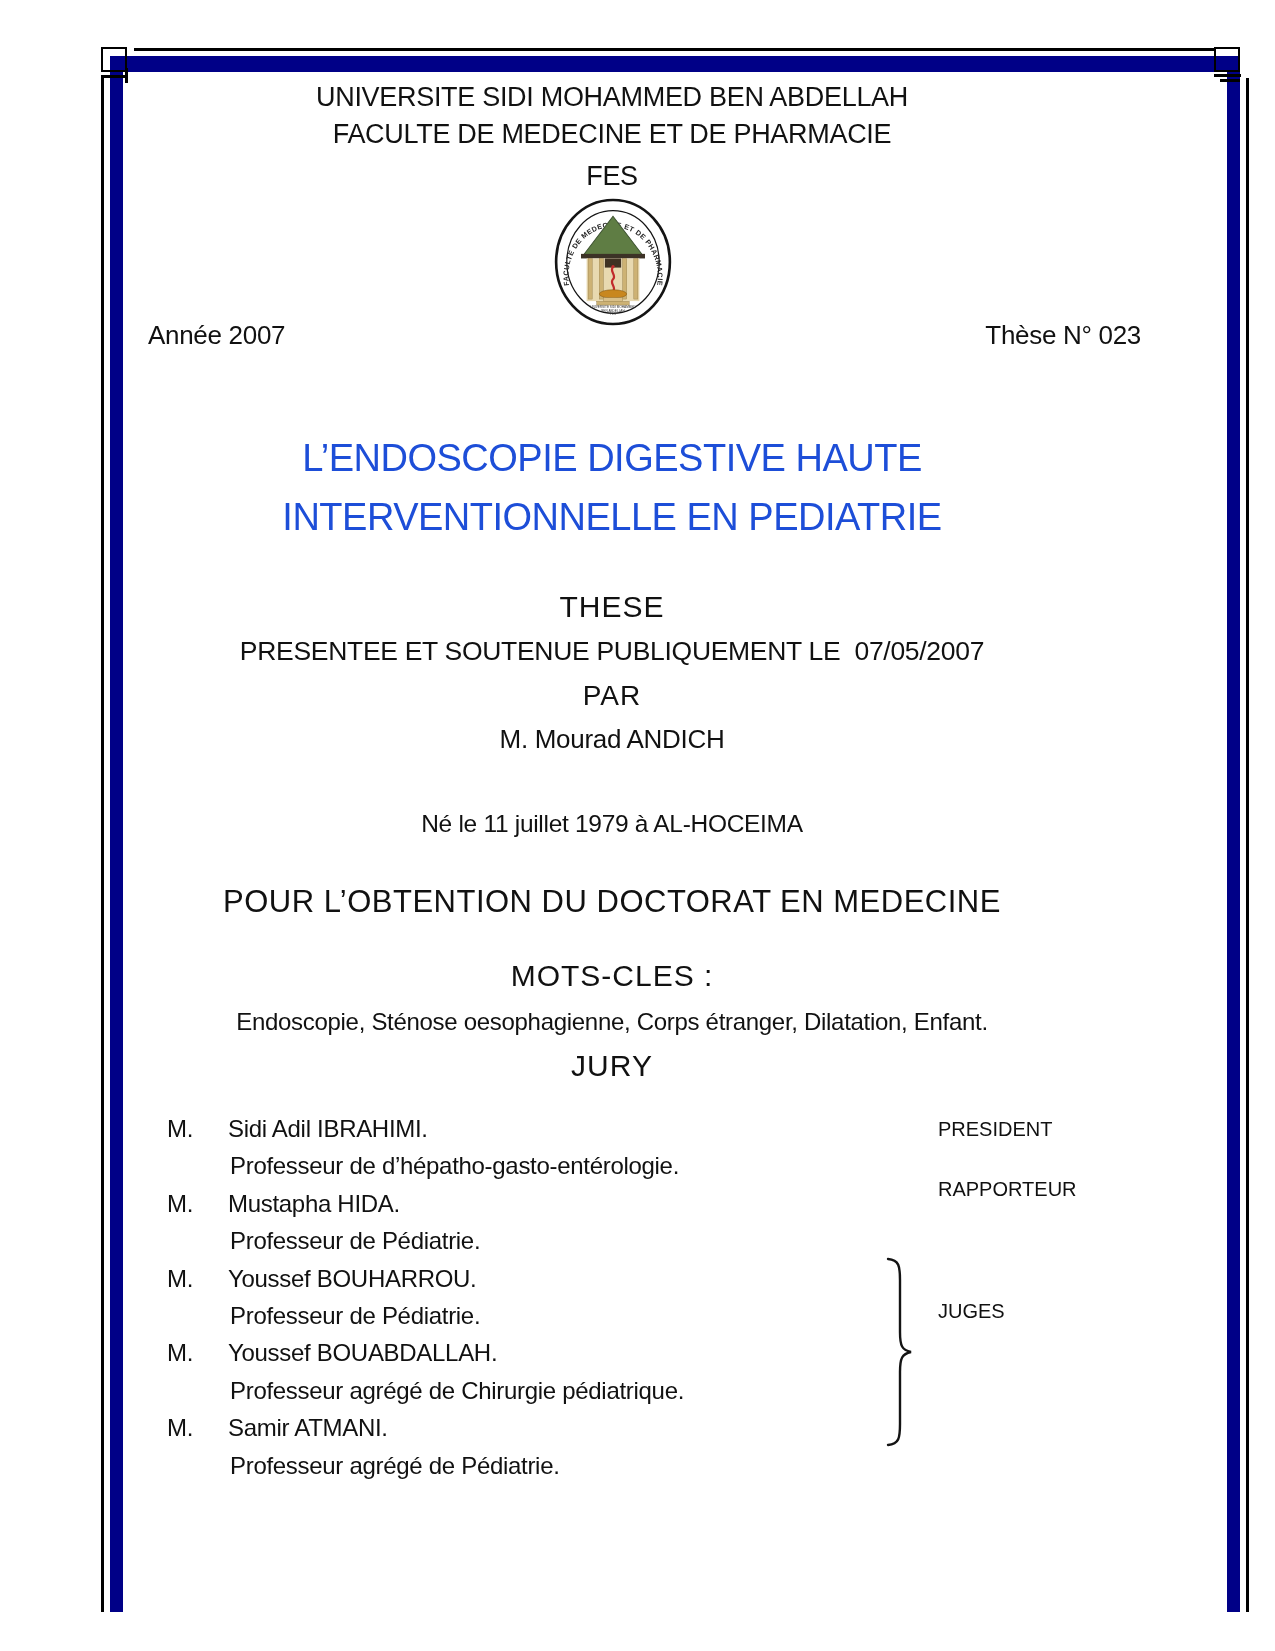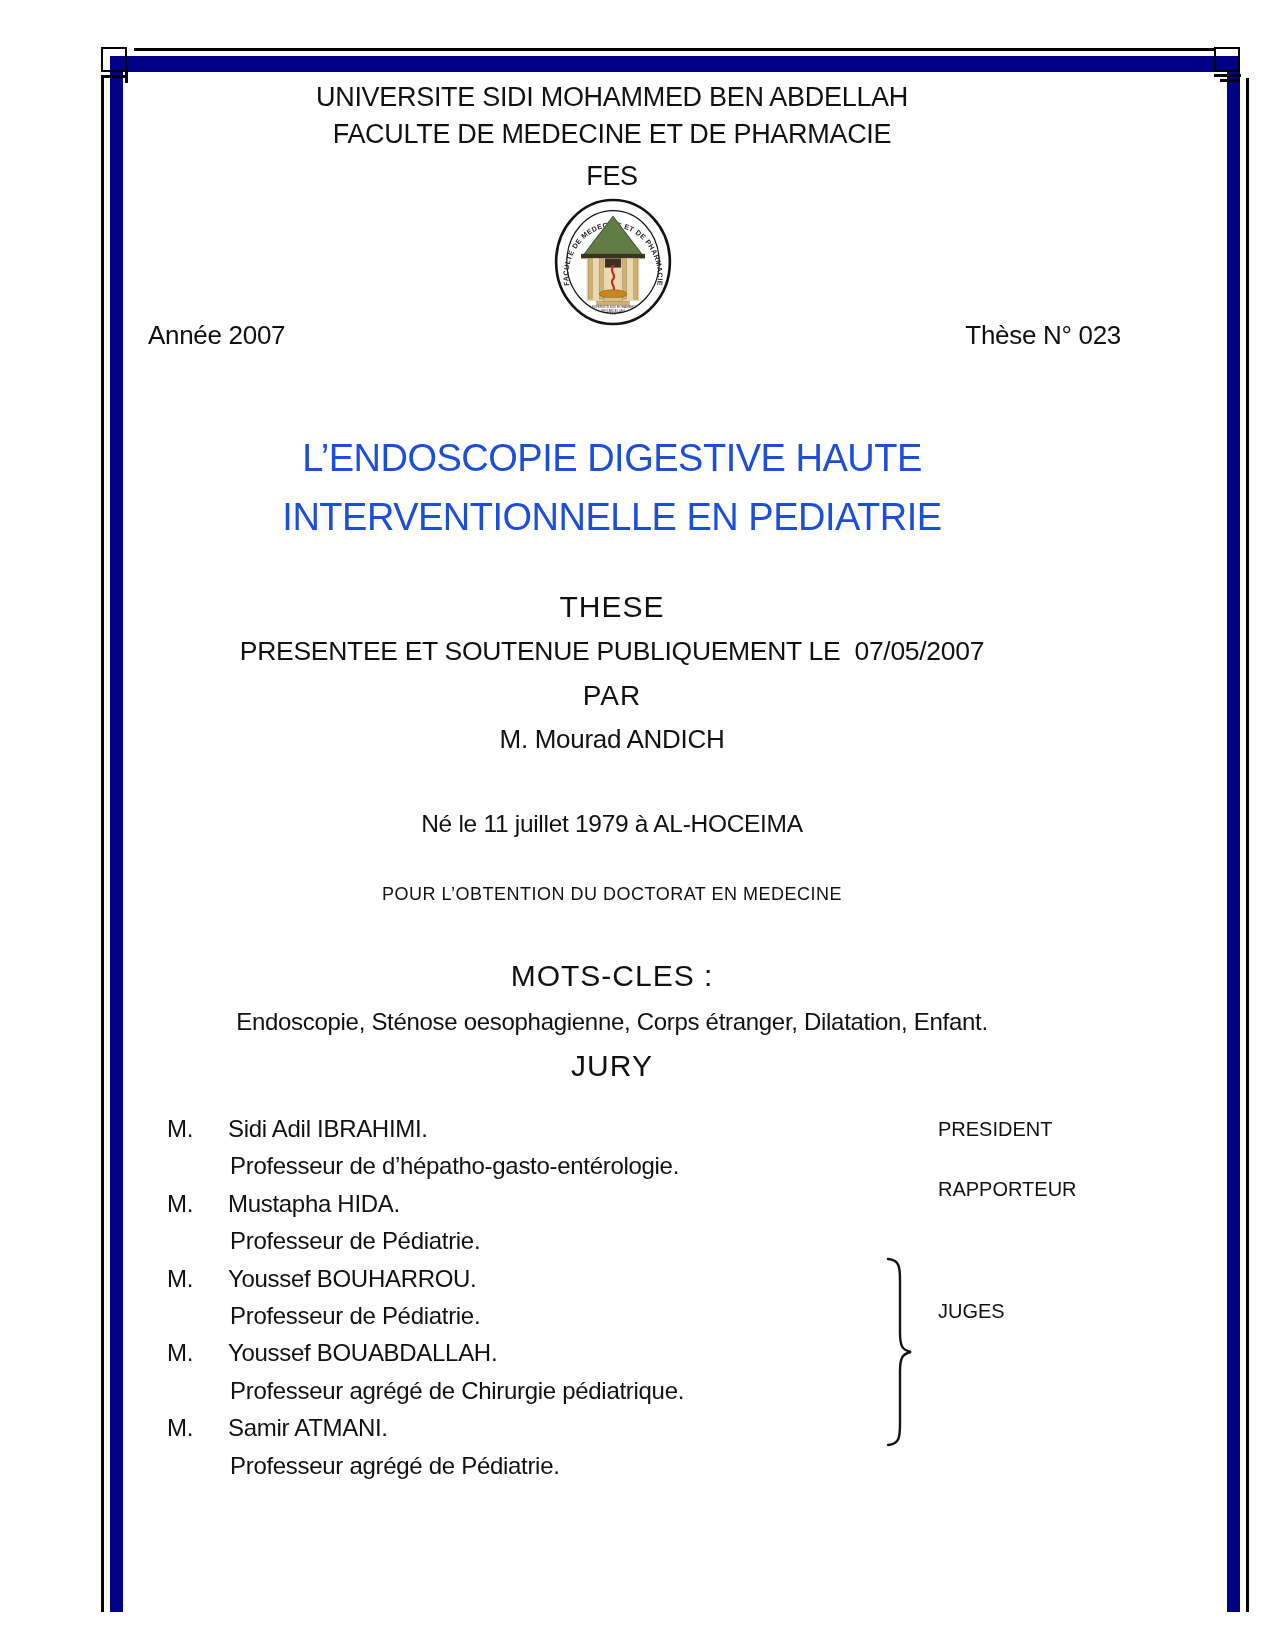--- a/index.html
+++ b/index.html
@@ -18,21 +18,21 @@
   
   .center-line{
     position:absolute;left:52px;width:1120px;
     text-align:center;letter-spacing:-0.3px;
   }
   .hdr{font-size:27px;font-weight:500;}
   .title{font-size:38px;letter-spacing:-0.5px;font-weight:500;color:#1d4ed8;}
   .h-mid{font-size:30px;letter-spacing:1px;font-weight:500;}
   .defense{white-space:pre-wrap;}
   .year-row{
-    position:absolute;left:148px;right:154px;top:320px;
+    position:absolute;left:148px;right:134px;top:320px;
     display:flex;justify-content:space-between;
     font-size:26px;letter-spacing:-0.3px;
   }
   
   .jury-list{
     position:absolute;left:167px;top:1110px;width:700px;
     font-size:24px;line-height:37.4px;letter-spacing:-0.3px;
   }
   .jury-name{display:flex;}
   .jury-prefix{width:61px;flex:0 0 61px;}
@@ -97,21 +97,21 @@
   </div>
 
   <div class="center-line title" style="top:437px;">L’ENDOSCOPIE DIGESTIVE HAUTE</div>
   <div class="center-line title" style="top:496px;">INTERVENTIONNELLE EN PEDIATRIE</div>
 
   <div class="center-line h-mid" style="top:590px;">THESE</div>
   <div class="center-line defense" style="top:636px;font-size:26.5px;">PRESENTEE ET SOUTENUE PUBLIQUEMENT LE  07/05/2007</div>
   <div class="center-line" style="top:724px;font-size:26px;">M. Mourad ANDICH</div>
   <div class="center-line" style="top:680px;font-size:28px;letter-spacing:1px;">PAR</div>
   <div class="center-line" style="top:810px;font-size:24.5px;">Né le 11 juillet 1979 à AL-HOCEIMA</div>
-  <div class="center-line" style="top:884px;font-size:18px;letter-spacing:0.5px;">POUR L’OBTENTION DU DOCTORAT EN MEDECINE</div>
+  <div class="center-line" style="top:884px;font-size:31px;letter-spacing:0.5px;">POUR L’OBTENTION DU DOCTORAT EN MEDECINE</div>
   <div class="center-line h-mid" style="top:959px;">MOTS-CLES :</div>
   <div class="center-line" style="top:1008px;font-size:24px;">Endoscopie, Sténose oesophagienne, Corps étranger, Dilatation, Enfant.</div>
   <div class="center-line h-mid" style="top:1049px;">JURY</div>
 
   <div class="jury-list">
     <div class="jury-name">
       <span class="jury-prefix">M.</span>
       <span>Sidi Adil IBRAHIMI.</span>
     </div>
     <div class="jury-title">Professeur de d’hépatho-gasto-entérologie.</div>

